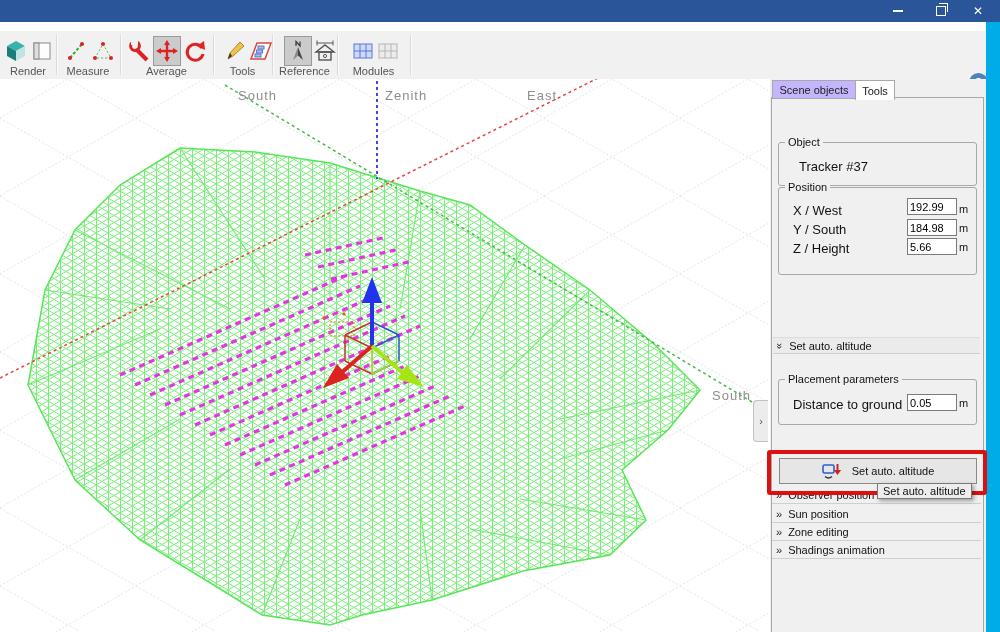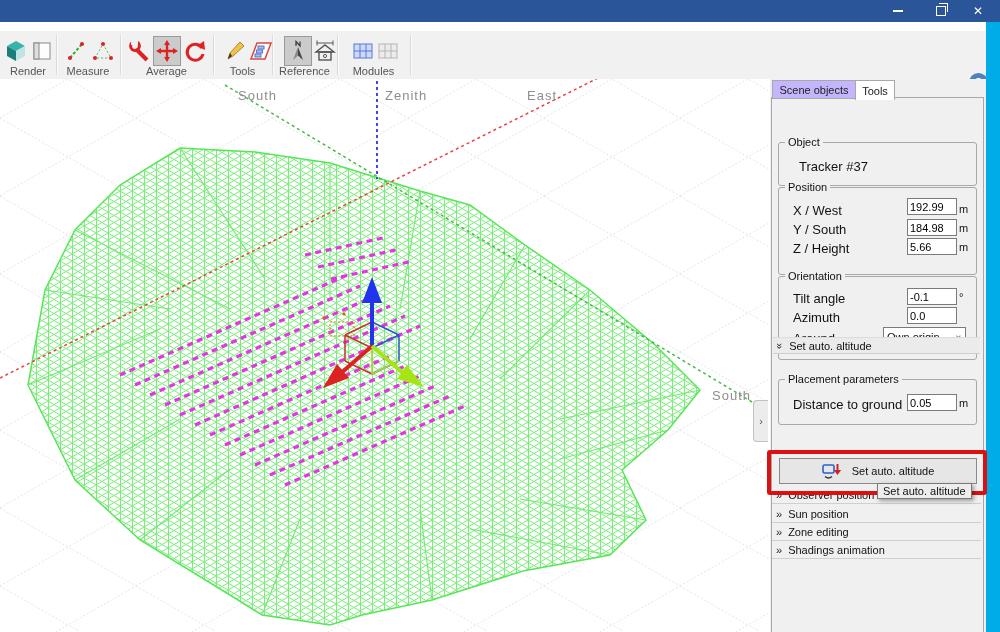--- a/index.html
+++ b/index.html
@@ -259,33 +259,20 @@
     <input class="fld-input" style="left: 128px; top: 10px;" value="192.99">
     <span class="fld-unit" style="left:180px;top:15px">m</span>
     <span class="fld-label" style="left:14px;top:34px">Y / South</span>
     <input class="fld-input" style="left: 128px; top: 31px;" value="184.98">
     <span class="fld-unit" style="left:180px;top:34px">m</span>
     <span class="fld-label" style="left:14px;top:53px">Z / Height</span>
     <input class="fld-input" style="left: 128px; top: 50px;" value="5.66">
     <span class="fld-unit" style="left:180px;top:53px">m</span>
   </div>
 
-  <div class="grp" style="left:8px;top:173px;width:197px;height:82px">
-    <span class="grp-legend">Orientation</span>
-    <span class="fld-label" style="left:14px;top:14px">Tilt angle</span>
-    <input class="fld-input" style="left: 128px; top: 11px;" value="-0.1">
-    <span class="fld-unit" style="left:180px;top:14px">°</span>
-    <span class="fld-label" style="left:14px;top:33px">Azimuth</span>
-    <input class="fld-input" style="left: 128px; top: 30px;" value="0.0">
-    <span class="fld-label" style="left:14px;top:54px">Around</span>
-    <div class="dropdown" style="left:104px;top:50px">
-      <span>Own origin</span>
-      <span class="dd-arrow">⌄</span>
-    </div>
-  </div>
 
   <div class="sec-hdr" style="top:258px">
     <span class="chev down">»</span>
     <span>Set auto. altitude</span>
   </div>
 
   <div class="grp" style="left:8px;top:276px;width:197px;height:44px">
     <span class="grp-legend">Placement parameters</span>
     <span class="fld-label" style="left:14px;top:17px">Distance to ground</span>
     <input class="fld-input" style="left: 128px; top: 14px;" value="0.05">

